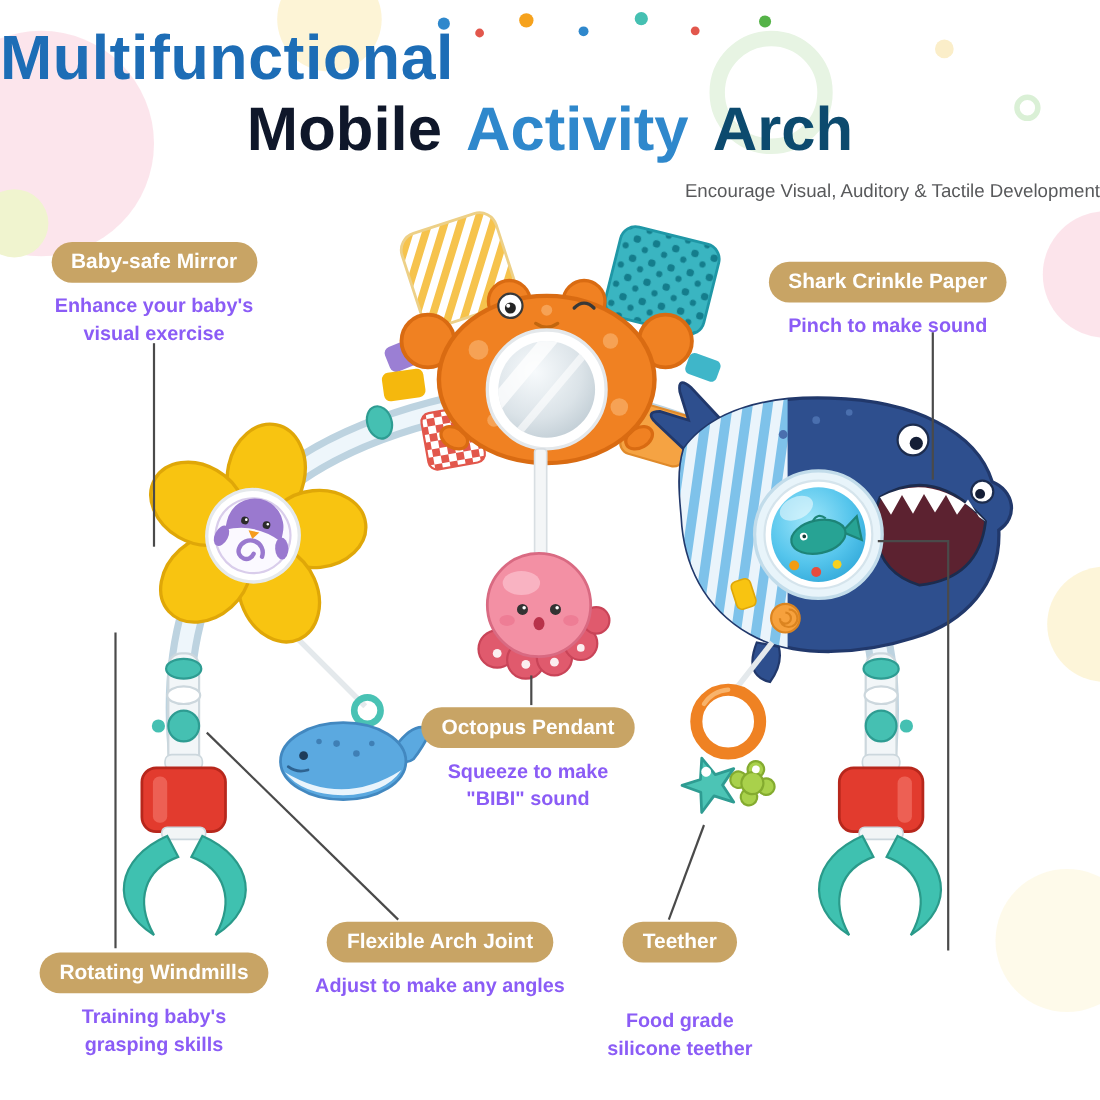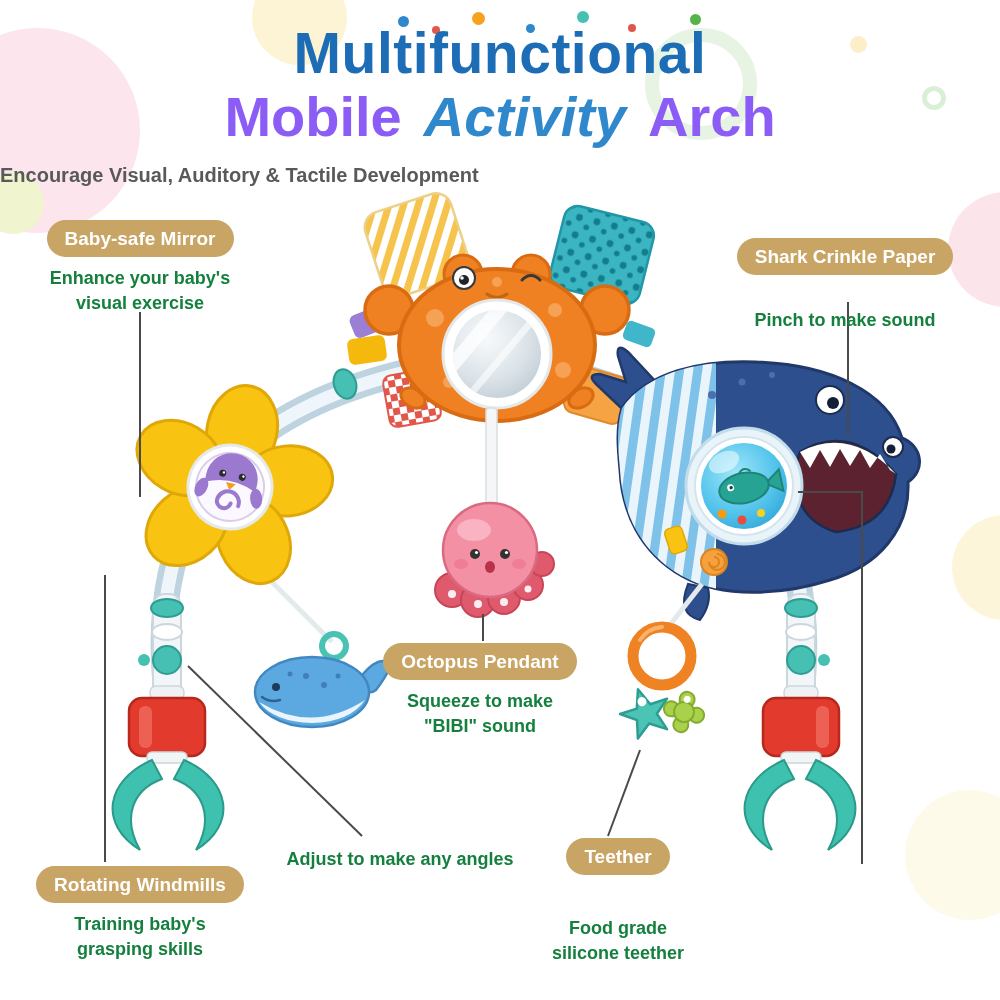--- a/index.html
+++ b/index.html
@@ -10,50 +10,50 @@
     font-family:"Liberation Sans", sans-serif;
     overflow:hidden;
   }
   .bg-circle { position:absolute; border-radius:50%; z-index:0; }
   .layer-svg { position:absolute; left:0; top:0; width:1000px; height:1000px; }
   #illustration { z-index:1; }
   #connector-lines { z-index:2; }
 
   .h-title {
     position:absolute; left:0; top:20px; width:100%;
-    text-align:center; font-size:57px; font-weight:bold;
+    font-size:57px; font-weight:bold;
     color:#1d6db6; letter-spacing:0.5px; z-index:3;
   }
   .h-line2 {
     position:absolute; left:0; top:84px; width:100%;
     text-align:center; font-size:56px; font-weight:bold; z-index:3;
   }
   .h-line2 span { margin:0 11px; }
-  .w-mobile   { color:#8b5cf6; }
-  .w-activity { color:#2f88cc;font-style:italic; }
-  .w-arch     { color:#8b5cf6; }
+  .w-mobile   { color:#0f172a; }
+  .w-activity { color:#2f88cc; }
+  .w-arch     { color:#0c4a6e; }
   .h-tagline {
     position:absolute; left:0; top:164px; width:100%;
-    text-align:left; font-size:20px; font-weight:bold;
+    text-align:right; font-size:17px; font-weight:normal;
     color:#58595b; z-index:3;
   }
   .title-dots span { position:absolute; border-radius:50%; z-index:3; }
 
   .callout {
     position:absolute; display:flex; flex-direction:column;
     align-items:center; z-index:5;
   }
   .pill {
     background:#c8a465; color:#ffffff; font-weight:bold;
     font-size:19px; line-height:1; padding:9px 18px;
     border-radius:20px; white-space:nowrap; text-align:center;
   }
   .desc {
     margin-top:9px; font-size:18px; font-weight:bold;
-    color:#15803d; text-align:center; white-space:pre-line;
+    color:#8b5cf6; text-align:center; white-space:pre-line;
     line-height:1.4;
   }
 </style>
 </head>
 <body>
 
 <div>
   <div class="bg-circle" style="left:-65px;top:28px;width:205px;height:205px;background:#fbdfe7;opacity:.8;"></div>
   <div class="bg-circle" style="left:-18px;top:172px;width:62px;height:62px;background:#f0f4cf;"></div>
   <div class="bg-circle" style="left:252px;top:-30px;width:95px;height:95px;background:#fdf2cf;opacity:.85;"></div>
@@ -349,38 +349,39 @@
     <path d="M798 492 L862 492 L862 864"></path>
   </g>
 </svg>
 
 <div class="callout" style="left:15px;top:220px;width:250px;">
   <div class="pill">Baby-safe Mirror</div>
   <div class="desc">Enhance your baby's
 visual exercise</div>
 </div>
 
-<div class="callout" style="left:720px;top:238px;width:250px;gap:24px;">
+<div class="callout" style="left:682px;top:238px;width:250px;">
   <div class="pill">Shark Crinkle Paper</div>
   <div class="desc">Pinch to make sound</div>
 </div>
 
 <div class="callout" style="left:360px;top:643px;width:240px;">
   <div class="pill">Octopus Pendant</div>
   <div class="desc">Squeeze to make
 "BIBI" sound</div>
 </div>
 
 <div class="callout" style="left:15px;top:866px;width:250px;">
   <div class="pill">Rotating Windmills</div>
   <div class="desc">Training baby's
 grasping skills</div>
 </div>
 
 <div class="callout" style="left:275px;top:838px;width:250px;">
+  <div class="pill">Flexible Arch Joint</div>
   <div class="desc">Adjust to make any angles</div>
 </div>
 
 <div class="callout" style="left:543px;top:838px;width:150px;gap:32px;">
   <div class="pill">Teether</div>
   <div class="desc">Food grade
 silicone teether</div>
 </div>
 
 <div class="callout" style="left:735px;top:866px;width:250px;">

